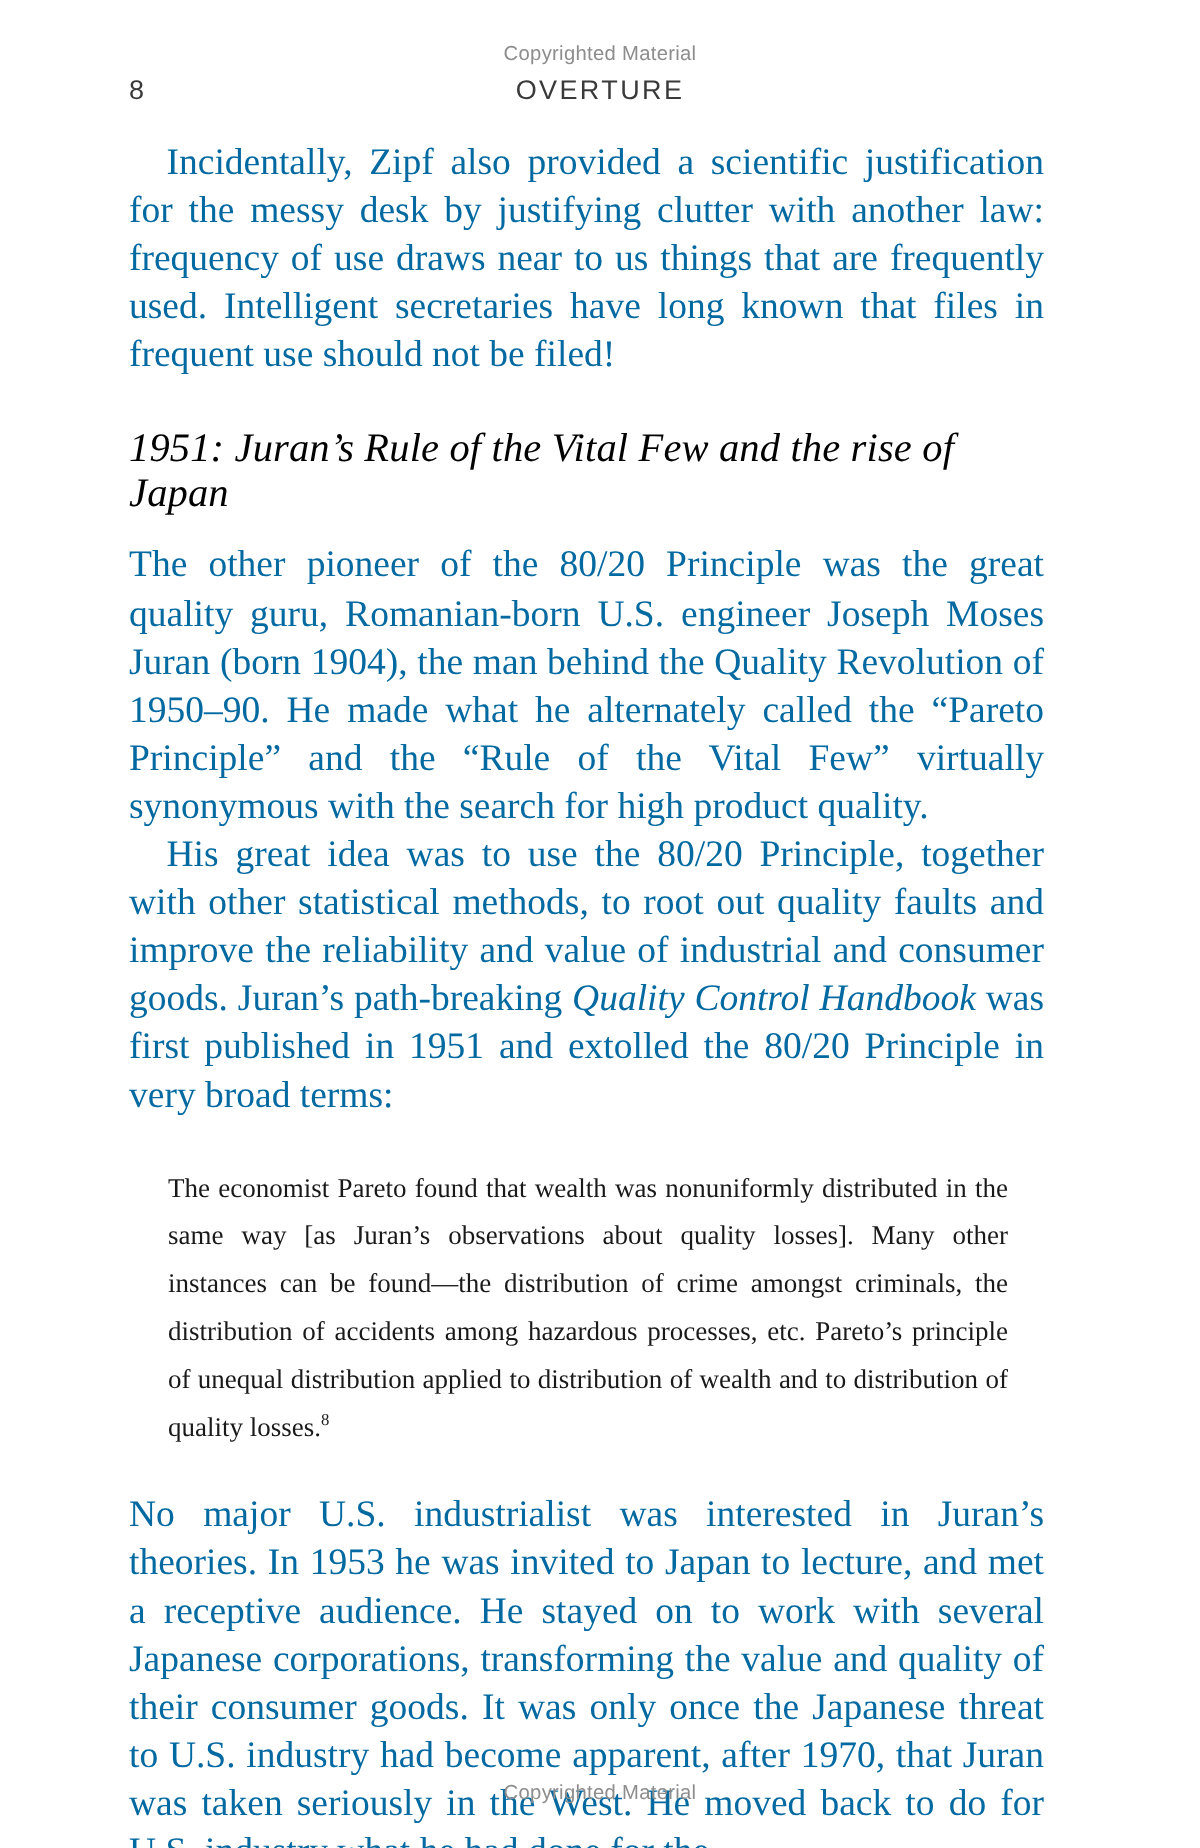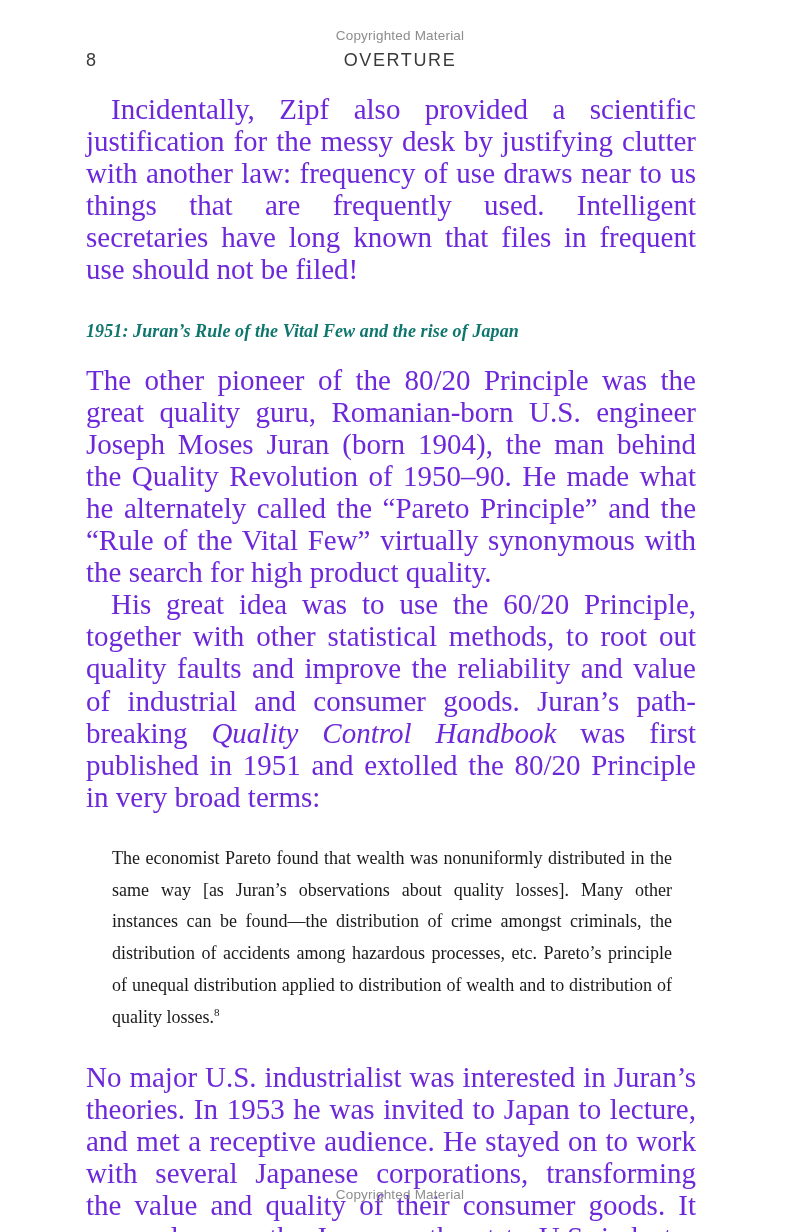--- a/index.html
+++ b/index.html
@@ -65,38 +65,38 @@
   
   .textblock {
     position: absolute;
     left: 86px;
     top: 93px;
     width: 610px;
   }
 
   p.body {
     margin: 0;
-    font-size: 29px;
+    font-size: 25px;
     line-height: 32.1px;
     text-align: justify;
     text-justify: inter-word;
     hyphens: manual;
-    color: #6d28d9;
+    color: #0369a1;
   }
   p.body.indent { text-indent: 25px; }
   p.body.noindent { text-indent: 0; }
 
   h2.section-heading {
     margin: 0;
     padding: 0;
-    font-size: 18px;
+    font-size: 27px;
     line-height: 30px;
-    font-weight: bold;
+    font-weight: normal;
     font-style: italic;
-    color: #0f766e;
+    color: #000000;
     letter-spacing: 0.1px;
   }
 
   .gap-before-heading { height: 30px; }
   .gap-after-heading  { height: 18px; }
   .gap-before-quote   { height: 30px; }
   .gap-after-quote    { height: 27px; }
 
   blockquote.extract {
     margin: 0;
@@ -134,21 +134,21 @@
 
     <div class="gap-before-heading"></div>
 
     <h2 class="section-heading">1951: Juran’s Rule of the Vital Few and the rise of Japan</h2>
 
     <div class="gap-after-heading"></div>
 
     <p class="body noindent">The other pioneer of the 80/20 Principle was the great quality guru, Romanian-born U.S. engineer Joseph Moses Juran (born 1904), the man behind the Quality Revolution of 1950–90. He made what he alternately called the “Pareto Principle” and the “Rule of the Vital Few” virtually synonymous with the search for high product quality.</p>
 
 
-    <p class="body indent"><span>His great idea was to use the 60/20 Principle, together with other statistical methods, to root out quality faults and improve the reliability and value of industrial and consumer goods. Juran’s path-breaking </span><i>Quality Control Handbook</i><span> was first published in 1951 and extolled the 80/20 Principle in very broad terms:</span></p>
+    <p class="body indent"><span>His great idea was to use the 80/20 Principle, together with other statistical methods, to root out quality faults and improve the reliability and value of industrial and consumer goods. Juran’s path-breaking </span><i>Quality Control Handbook</i><span> was first published in 1951 and extolled the 80/20 Principle in very broad terms:</span></p>
 
     <div class="gap-before-quote"></div>
 
     <blockquote class="extract">
       <p><span>The economist Pareto found that wealth was nonuniformly distributed in the same way [as Juran’s observations about quality losses]. Many other instances can be found—the distribution of crime amongst criminals, the distribution of accidents among hazardous processes, etc. Pareto’s principle of unequal distribution applied to distribution of wealth and to distribution of quality losses.</span><sup class="footnote-ref">8</sup></p>
     </blockquote>
 
     <div class="gap-after-quote"></div>
 
     <p class="body noindent">No major U.S. industrialist was interested in Juran’s theories. In 1953 he was invited to Japan to lecture, and met a receptive audience. He stayed on to work with several Japanese corporations, transforming the value and quality of their consumer goods. It was only once the Japanese threat to U.S. industry had become apparent, after 1970, that Juran was taken seriously in the West. He moved back to do for U.S. industry what he had done for the</p>

